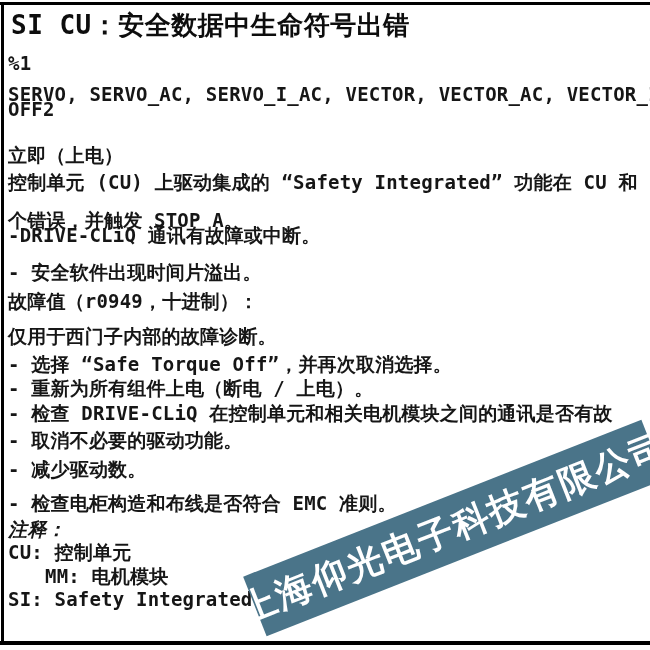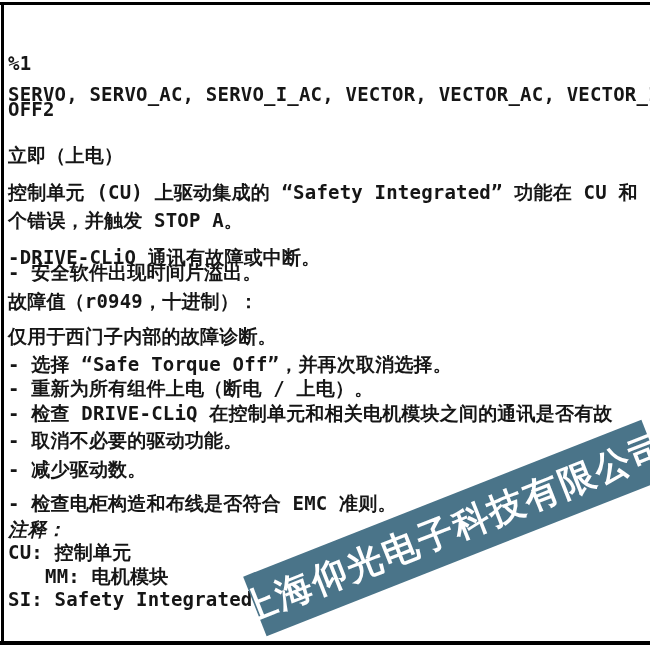--- a/index.html
+++ b/index.html
@@ -37,29 +37,30 @@
   }
 </style>
 </head>
 <body>
 
 <div class="page" style="background: rgb(255, 255, 255);">
   <div class="border-line b-top" style="background: rgb(0, 0, 0);"></div>
   <div class="border-line b-left" style="background: rgb(0, 0, 0);"></div>
   <div class="border-line b-bottom" style="background: rgb(0, 0, 0);"></div>
 
+  <div class="doc-title">SI CU：安全数据中生命符号出错</div>
 
   <div>
       <div class="doc-line" style="top: 52px;">%1</div>
       <div class="doc-line" style="top: 83px;">SERVO, SERVO_AC, SERVO_I_AC, VECTOR, VECTOR_AC, VECTOR_I_AC</div>
       <div class="doc-line" style="top: 98px;">OFF2</div>
       <div class="doc-line" style="top: 143px;">立即（上电）</div>
-      <div class="doc-line" style="top: 180px;">控制单元 (CU) 上驱动集成的 “Safety Integrated” 功能在 CU 和</div>
+      <div class="doc-line" style="top: 170px;">控制单元 (CU) 上驱动集成的 “Safety Integrated” 功能在 CU 和</div>
       <div class="doc-line" style="top: 208px;">个错误，并触发 STOP A。</div>
-      <div class="doc-line" style="top: 245px;">-DRIVE-CLiQ 通讯有故障或中断。</div>
+      <div class="doc-line" style="top: 223px;">-DRIVE-CLiQ 通讯有故障或中断。</div>
       <div class="doc-line" style="top: 260px;">- 安全软件出现时间片溢出。</div>
       <div class="doc-line" style="top: 289px;">故障值（r0949，十进制）：</div>
       <div class="doc-line" style="top: 324px;">仅用于西门子内部的故障诊断。</div>
       <div class="doc-line" style="top: 352px;">- 选择 “Safe Torque Off”，并再次取消选择。</div>
       <div class="doc-line" style="top: 376px;">- 重新为所有组件上电（断电 / 上电）。</div>
       <div class="doc-line" style="top: 401px;">- 检查 DRIVE-CLiQ 在控制单元和相关电机模块之间的通讯是否有故</div>
       <div class="doc-line" style="top: 428px;">- 取消不必要的驱动功能。</div>
       <div class="doc-line" style="top: 457px;">- 减少驱动数。</div>
       <div class="doc-line" style="top: 483px; margin-top: 8px;">- 检查电柜构造和布线是否符合 EMC 准则。</div>
       <div class="doc-line" style="top: 517px; font-style: italic;">注释：</div>

